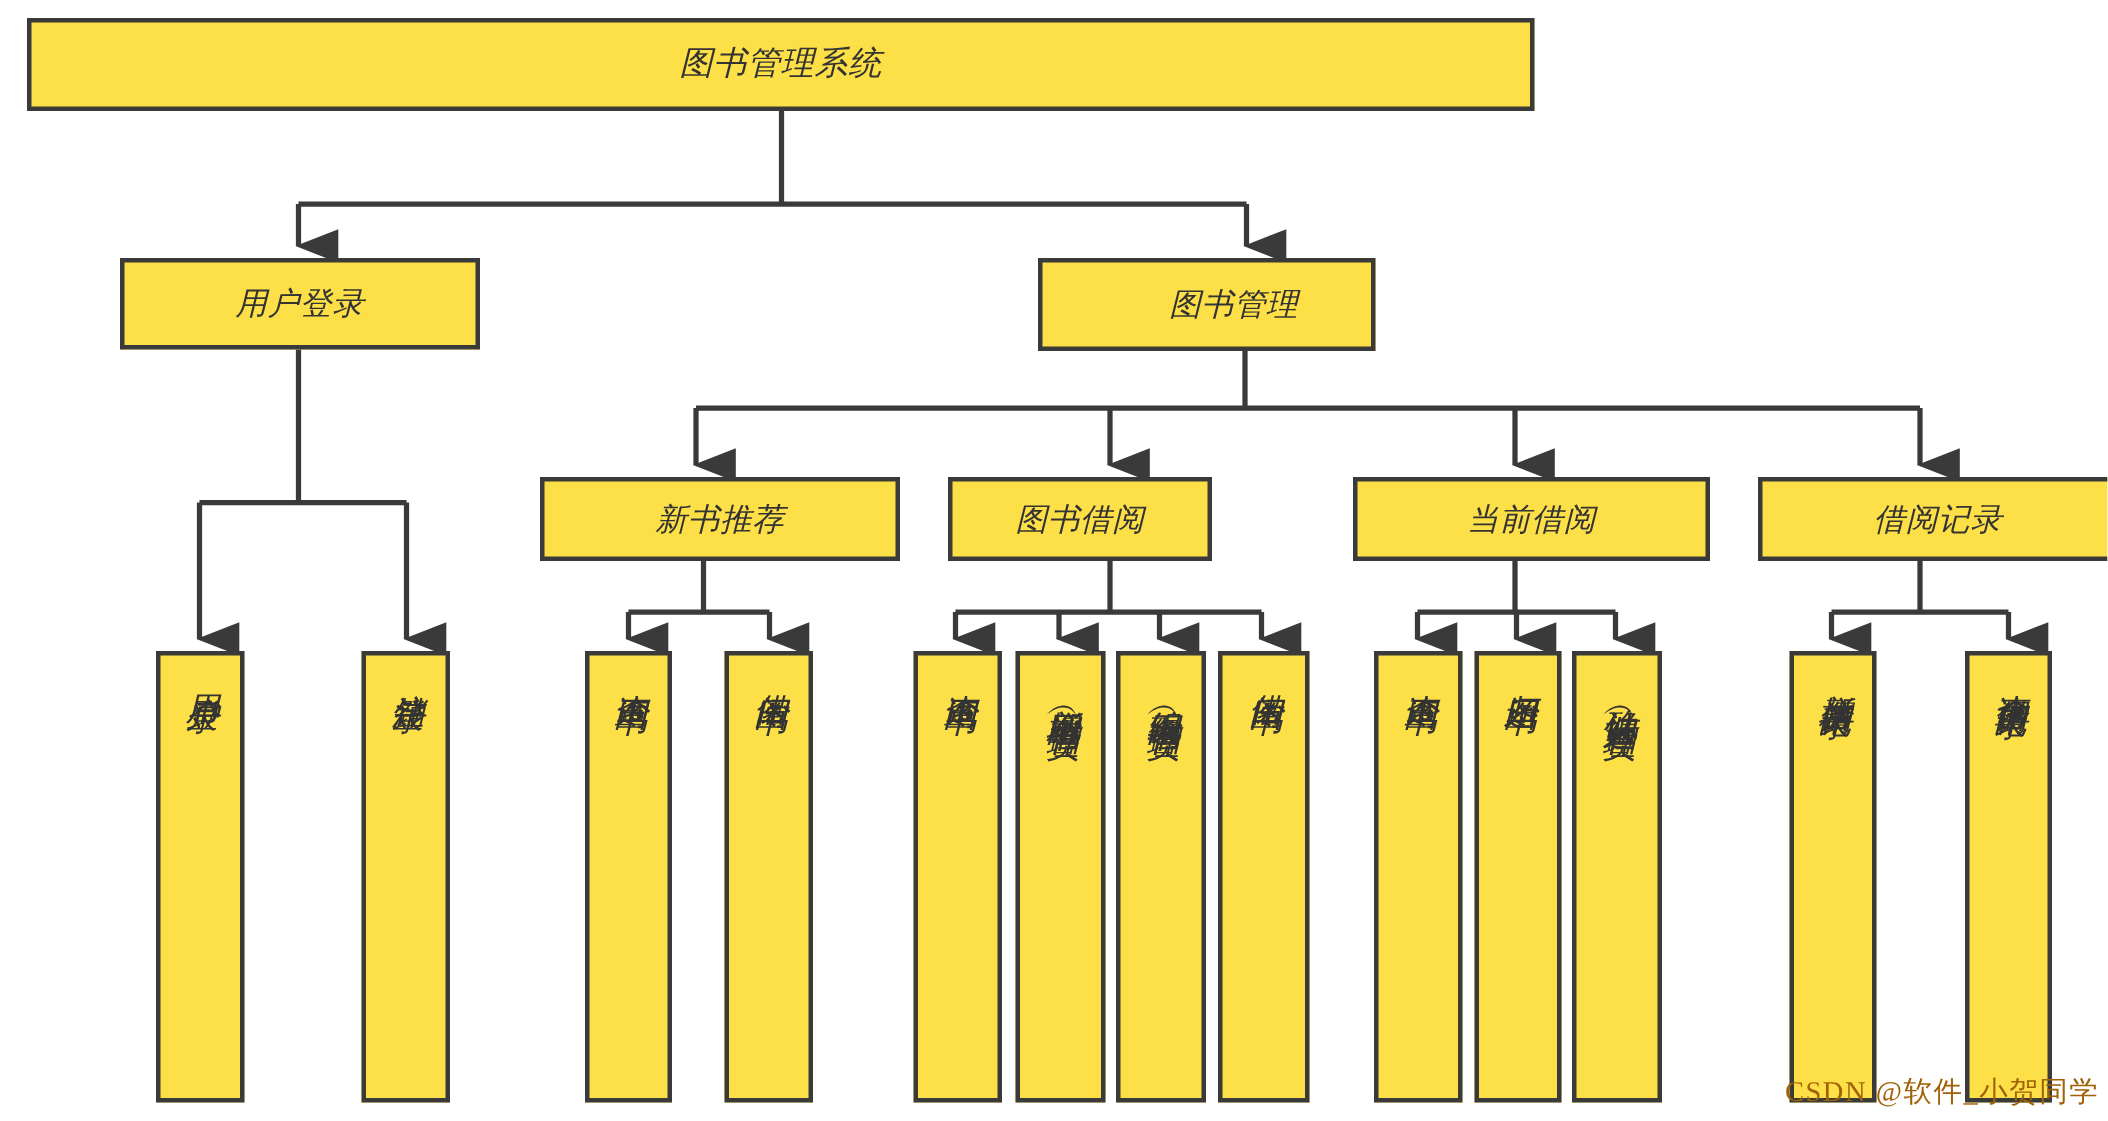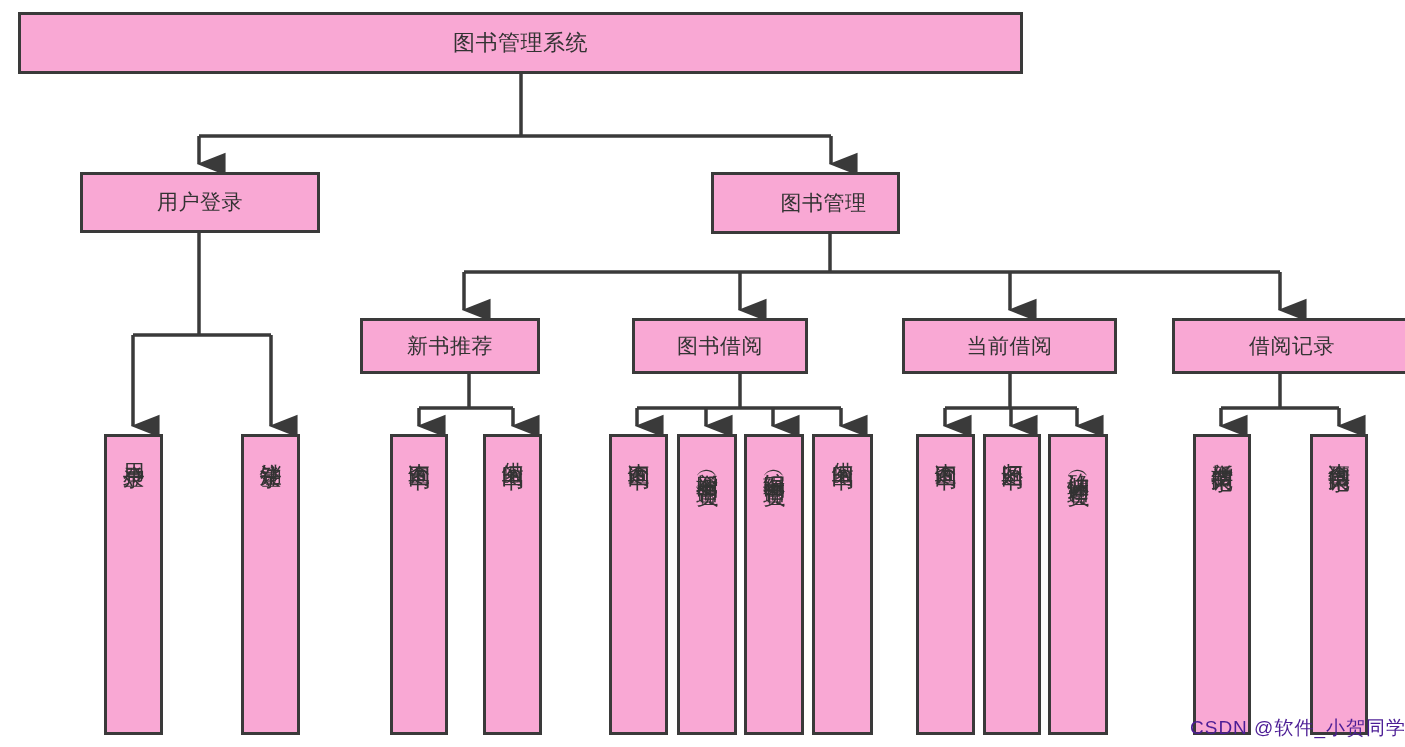--- a/index.html
+++ b/index.html
@@ -22,27 +22,28 @@
     position: absolute;
     left: 0;
     top: 0;
     width: 1405px;
     height: 747px;
     pointer-events: none;
   }
   .node {
     position: absolute;
     box-sizing: border-box;
-    background: #f9a8d4;
+    background: #fde047;
     border: 3px solid #3a3a3a;
     display: flex;
     align-items: center;
     justify-content: center;
     color: #333333;
     z-index: 2;
+    font-style: italic;
   }
   .node .label {
     display: block;
     text-align: center;
     line-height: 1.18;
     letter-spacing: 0.5px;
     white-space: nowrap;
   }
   .node.horiz .label {
     font-size: 21px;
@@ -61,26 +62,26 @@
     line-height: 1.12;
     letter-spacing: 2px;
     white-space: nowrap;
     margin: 0 auto;
   }
   .node.vert.tall .label {
     padding-top: 10px;
   }
   .watermark {
     position: absolute;
-    color: #4c1d95;
+    color: #a16207;
     font-size: 19px;
     letter-spacing: 1px;
     white-space: nowrap;
     z-index: 5;
-    font-family: Liberation Sans, sans-serif;
+    font-family: Liberation Serif, serif;
   }
 </style>
 </head>
 <body>
 
 <div id="canvas">
 
   <svg id="edges" viewBox="0 0 1405 747" width="1405" height="747" xmlns="http://www.w3.org/2000/svg">
     <defs>
       <marker id="arrow" viewBox="0 0 12 12" refX="6" refY="10" markerWidth="7" markerHeight="9" orient="auto-start-reverse">
@@ -135,31 +136,31 @@
     </g>
   </svg>
 
   <div class="node root horiz" style="left:18px; top:12px; width:1005px; height:62px;">
     <span class="label">图书管理系统</span>
   </div>
 
   <div class="node horiz" style="left:80px; top:172px; width:240px; height:61px;">
     <span class="label">用户登录</span>
   </div>
-  <div class="node horiz" style="left:711px; top:172px; width:189px; height:62px;padding-left:36px;">
+  <div class="node horiz" style="left:692px; top:172px; width:225px; height:62px;padding-left:36px;">
     <span class="label">图书管理</span>
   </div>
 
-  <div class="node horiz" style="left:360px; top:318px; width:180px; height:56px;">
+  <div class="node horiz" style="left:360px; top:318px; width:240px; height:56px;">
     <span class="label">新书推荐</span>
   </div>
   <div class="node horiz" style="left:632px; top:318px; width:176px; height:56px;">
     <span class="label">图书借阅</span>
   </div>
-  <div class="node horiz" style="left:902px; top:318px; width:215px; height:56px;">
+  <div class="node horiz" style="left:902px; top:318px; width:238px; height:56px;">
     <span class="label">当前借阅</span>
   </div>
   <div class="node horiz" style="left:1172px; top:318px; width:240px; height:56px;">
     <span class="label">借阅记录</span>
   </div>
 
   <div class="node vert" style="left:104px; top:434px; width:59px; height:301px;">
     <span class="label">用户登录</span>
   </div>
   <div class="node vert" style="left:241px; top:434px; width:59px; height:301px;">

